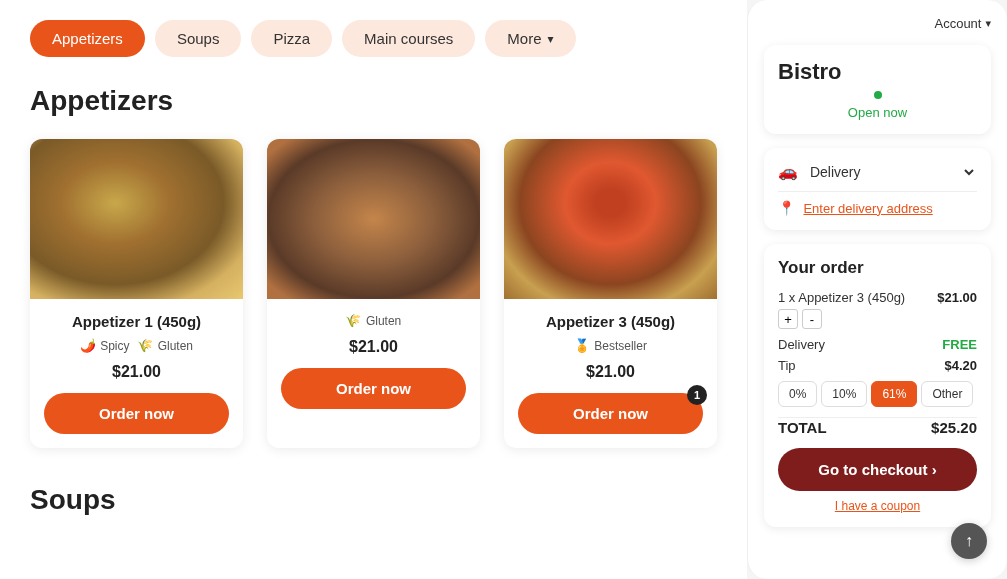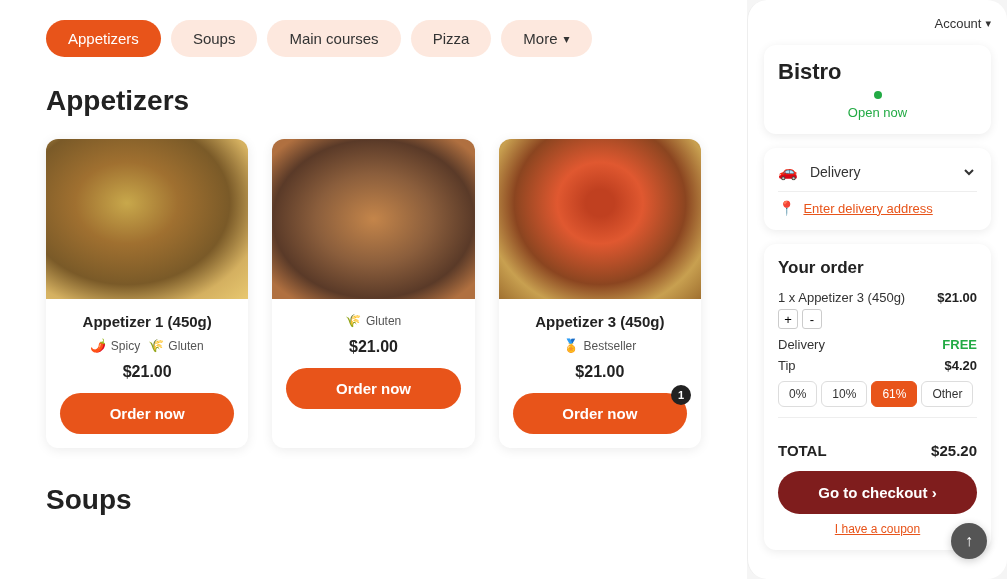--- a/index.html
+++ b/index.html
@@ -8,21 +8,21 @@
       background: #f5f5f5;
       display: flex;
       min-height: 579px;
       width: 1007px;
       overflow: hidden;
     }
 
     
     .main-content {
       flex: 1;
-      padding: 20px 46px;
+      padding: 20px 30px;
       overflow-y: auto;
       background: #fff;
     }
 
     
     .nav-tabs {
       display: flex;
       gap: 10px;
       margin-bottom: 28px;
       flex-wrap: wrap;
@@ -385,21 +385,21 @@
     }
 
     .total-row {
       display: flex;
       justify-content: space-between;
       font-size: 15px;
       font-weight: 700;
       color: #222;
       margin-bottom: 12px;
       border-top: 1px solid #eee;
-      padding-top: 24px;
+      padding-top: 1px;
     }
 
     .checkout-btn {
       display: block;
       width: 100%;
       padding: 13px;
       background: #7f1d1d;
       color: #fff;
       border: none;
       border-radius: 25px;
@@ -457,22 +457,22 @@
     }
   </style>
 </head>
 <body>
 
 <div class="main-content">
 
   <nav class="nav-tabs">
     <button class="nav-tab active">Appetizers</button>
     <button class="nav-tab">Soups</button>
+    <button class="nav-tab">Pizza</button>
     <button class="nav-tab">Main courses</button>
-    <button class="nav-tab">Pizza</button>
     <button class="nav-tab more">More</button>
   </nav>
 
   <h2 class="section-title">Appetizers</h2>
 
   <div class="product-grid">
 
     <div class="product-card">
       <div class="product-img food-img-1"></div>
       <div class="product-body">

